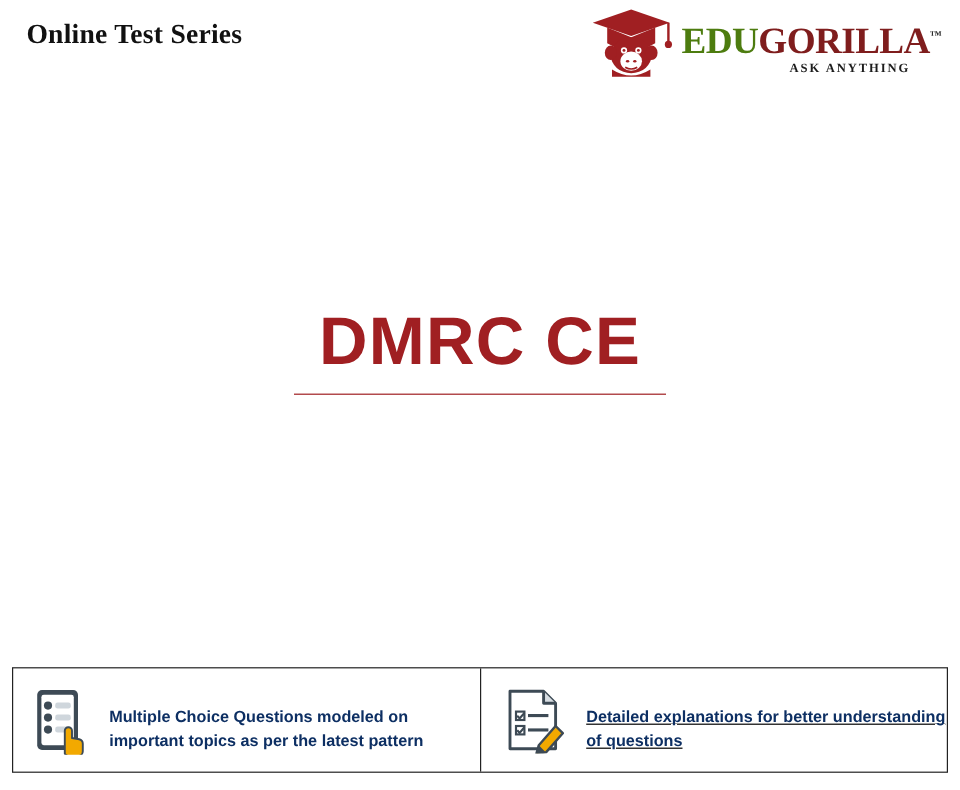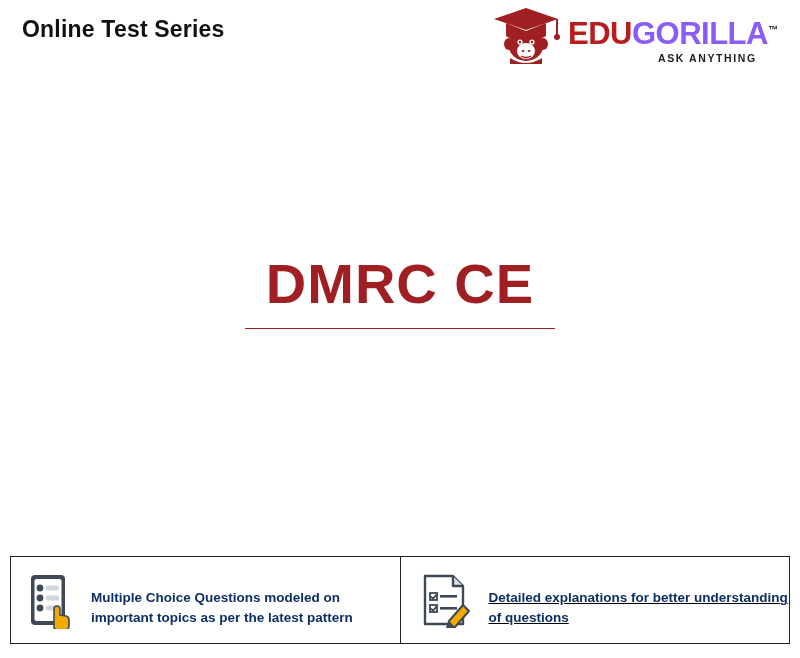--- a/index.html
+++ b/index.html
@@ -22,20 +22,21 @@
     box-sizing: border-box;
   }
 
   
   .header {
     position: absolute;
     top: 0;
     left: 0;
     width: 800px;
     height: 80px;
+    font-family: Liberation Serif, serif;
   }
   .header-title {
     position: absolute;
     left: 22px;
     top: 16px;
     font-size: 23px;
     font-weight: bold;
     color: #111111;
     letter-spacing: 0.2px;
     white-space: nowrap;
@@ -59,22 +60,22 @@
   .logo-text {
     position: absolute;
     left: 78px;
     top: 12px;
     font-size: 31px;
     font-weight: bold;
     letter-spacing: -0.5px;
     line-height: 1;
     white-space: nowrap;
   }
-  .logo-edu { color: #b91c1c; }
-  .logo-gorilla { color: #8b5cf6; }
+  .logo-edu { color: #4d7c0f; }
+  .logo-gorilla { color: #7f1d1d; }
   .logo-tm {
     font-size: 10px;
     vertical-align: super;
     color: #1c1c1c;
     font-weight: bold;
   }
   .logo-tagline {
     position: absolute;
     left: 168px;
     top: 46px;

